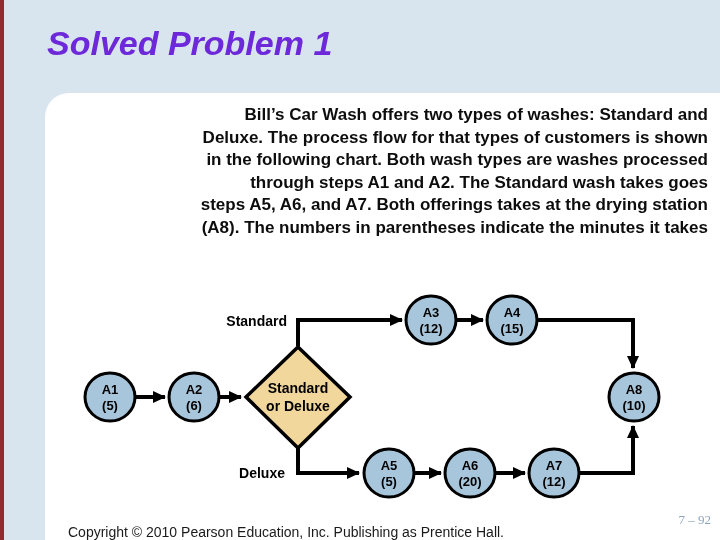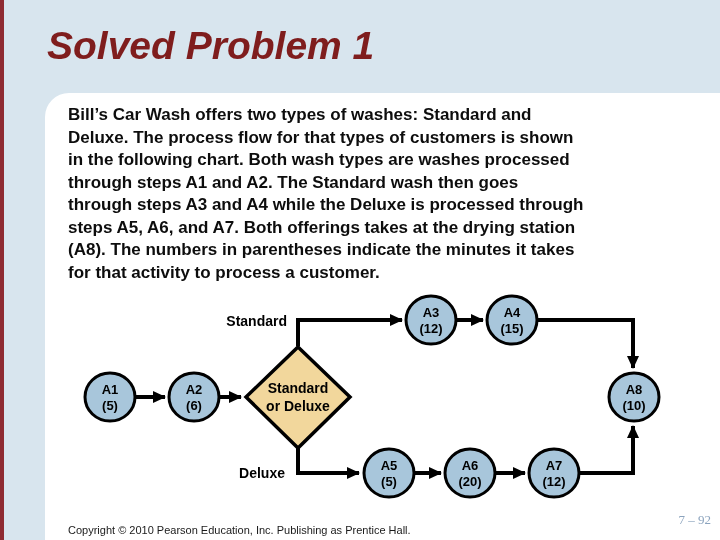--- a/index.html
+++ b/index.html
@@ -8,33 +8,33 @@
     background:#d8e5ee;
     font-family:"Liberation Sans", sans-serif;
   }
   .accent-bar{
     position:absolute;left:0;top:0;width:4px;height:540px;
     background:#8f2b32;
   }
   .slide-title{
     position:absolute;left:47px;top:24px;margin:0;
     font-family:"Liberation Sans", sans-serif;
-    font-size:39px;font-weight:bold;font-style:italic;
-    color:#7f1d1d;letter-spacing:0px;white-space:nowrap;
+    font-size:34px;font-weight:bold;font-style:italic;
+    color:#6d28d9;letter-spacing:0px;white-space:nowrap;
   }
   .content-panel{
     position:absolute;left:45px;top:93px;width:675px;height:447px;
     background:#ffffff;border-radius:24px 0 0 0;
   }
   .problem-description{
     position:absolute;left:68px;top:104px;width:640px;
     font-size:17px;font-weight:bold;color:#0d0d0d;
     line-height:22.5px;
   }
-  .problem-description div{white-space:nowrap;}
+  .problem-description div{white-space:nowrap;text-align:right;}
   .diagram-svg{
     position:absolute;left:0;top:0;width:720px;height:540px;
   }
   .node-text{
     font-family:"Liberation Sans", sans-serif;
     font-size:13px;font-weight:bold;fill:#000000;
     text-anchor:middle;
   }
   .decision-text{
     font-family:"Liberation Sans", sans-serif;
@@ -42,45 +42,43 @@
     text-anchor:middle;
   }
   .branch-text{
     font-family:"Liberation Sans", sans-serif;
     font-size:14px;font-weight:bold;fill:#000000;
     text-anchor:end;
   }
   .flow-line{fill:none;stroke:#000000;stroke-width:4;stroke-linejoin:miter;}
   .copyright-text{
     position:absolute;left:68px;top:524px;
-    font-size:11px;color:#1a1a1a;white-space:nowrap;
+    font-size:14px;color:#1a1a1a;white-space:nowrap;
   }
   .page-number{
     position:absolute;right:9px;top:512px;
     font-size:13px;color:#8ba3bd;white-space:nowrap;font-family:Liberation Serif, serif;
   }
 </style>
 </head>
 <body>
 
 <div class="accent-bar"></div>
 
 <h1 class="slide-title">Solved Problem 1</h1>
 
 <div class="content-panel"></div>
 
 <div class="problem-description">
   <div>Bill’s Car Wash offers two types of washes: Standard and</div>
   <div>Deluxe. The process flow for that types of customers is shown</div>
   <div>in the following chart. Both wash types are washes processed</div>
-  <div>through steps A1 and A2. The Standard wash then goes</div>
-  <div>through steps A3 and A4 while the Deluxe is processed through</div>
+  <div>through steps A1 and A2. The Standard wash takes goes</div>
   <div>steps A5, A6, and A7. Both offerings takes at the drying station</div>
   <div>(A8). The numbers in parentheses indicate the minutes it takes</div>
-  <div>for that activity to process a customer.</div>
 </div>
 
 <svg class="diagram-svg" viewBox="0 0 720 540" xmlns="http://www.w3.org/2000/svg">
   <defs>
     <marker id="arrow" markerUnits="userSpaceOnUse" markerWidth="15" markerHeight="13" refX="12" refY="6" orient="auto">
       <path d="M0,0 L13,6 L0,12 Z" fill="#000000"></path>
     </marker>
   </defs>
 
   <path class="flow-line" d="M136,397 L165,397" marker-end="url(#arrow)"></path>

